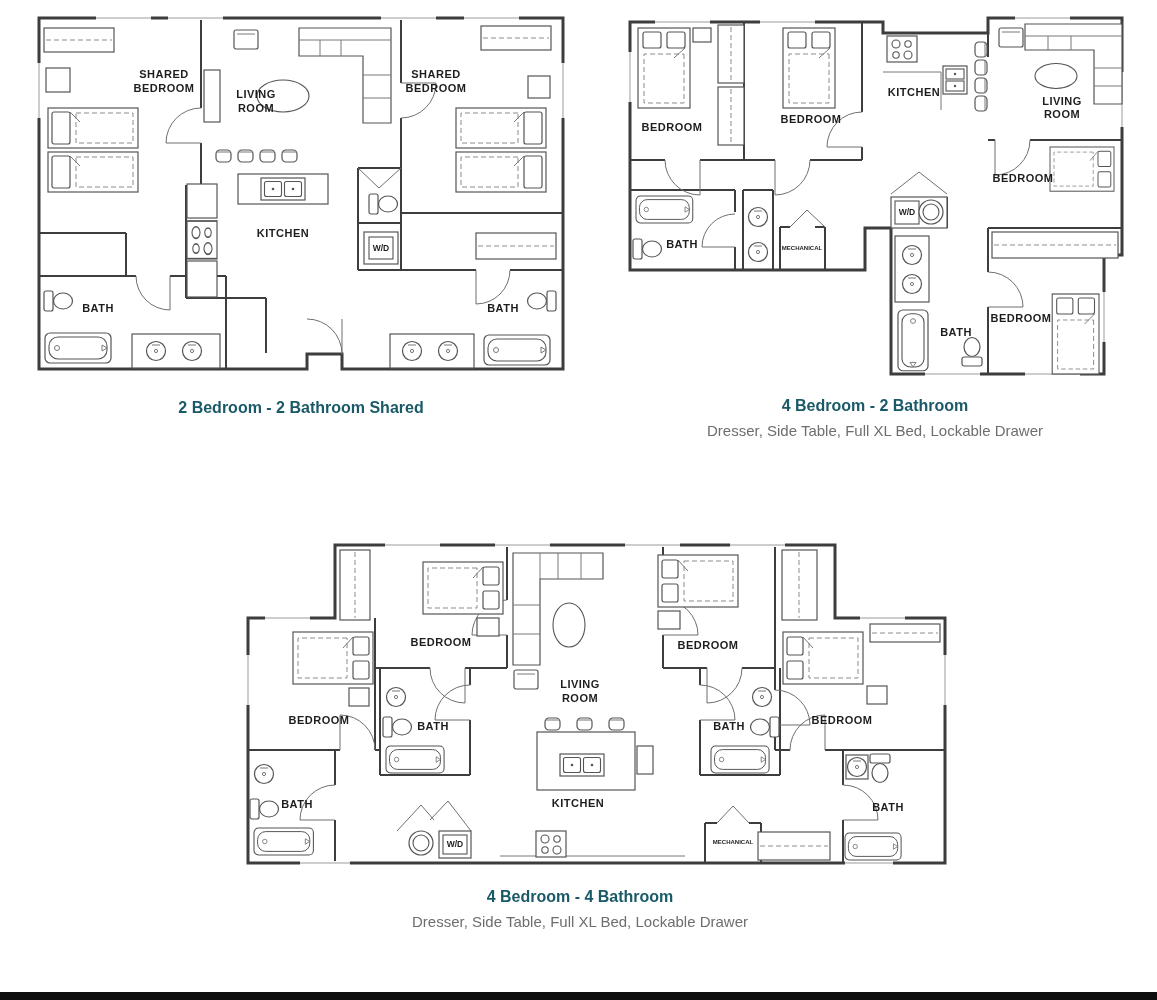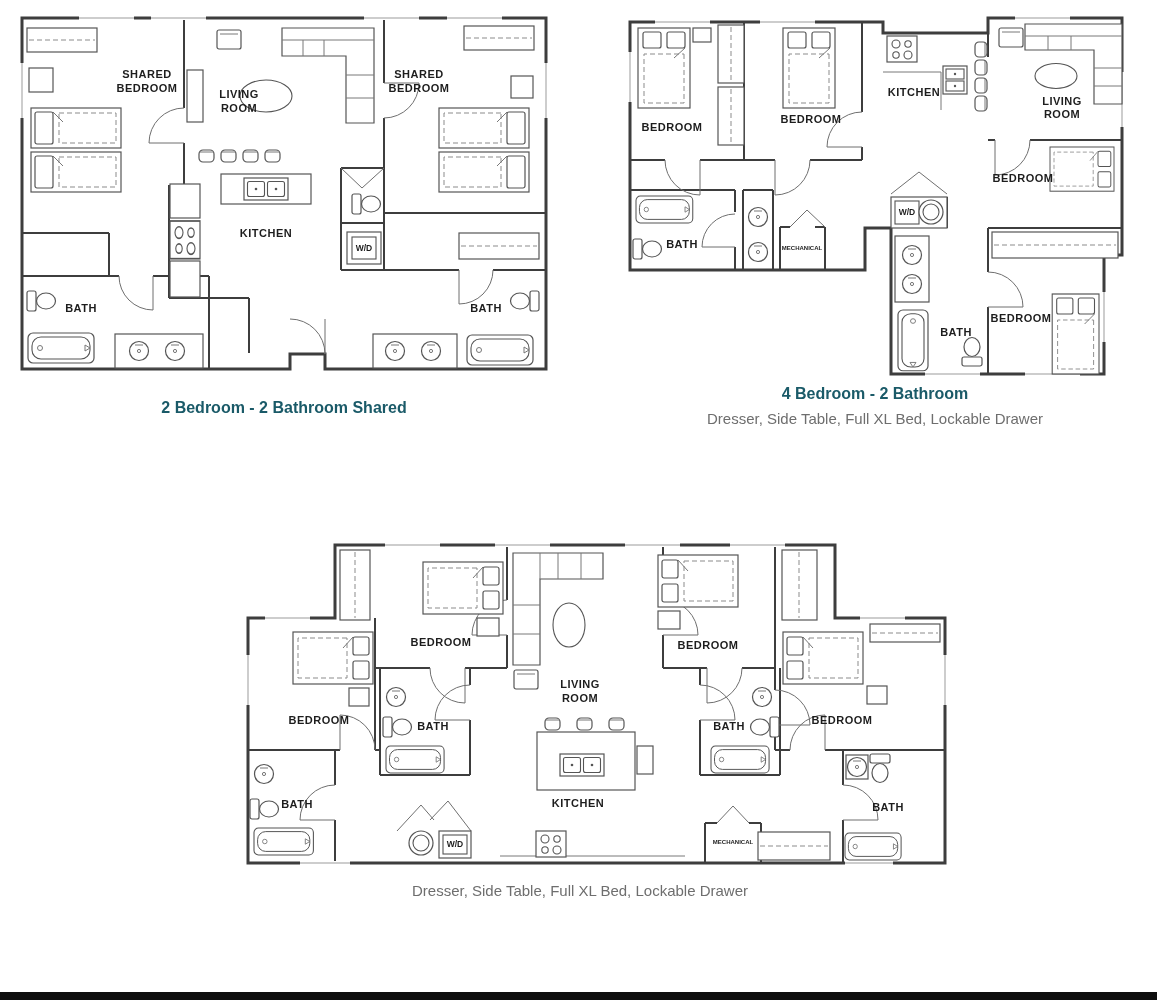--- a/index.html
+++ b/index.html
@@ -22,21 +22,21 @@
   .plan h2{
     margin:13px 0 0;text-align:center;
     font-size:16px;font-weight:700;letter-spacing:0;
     color:var(--accent-color);
   }
   .plan p{
     margin:7px 0 0;text-align:center;
     font-size:15px;font-weight:400;
     color:var(--subtitle-color);
   }
-  #plan2 h2{margin-top:8px;}
+  #plan2 h2{margin-top:20px;}
   .footer-bar{position:absolute;left:0;top:992px;width:1157px;height:8px;background:var(--footer-bar-color);}
   
   .wall{fill:none;stroke:var(--wall-color);stroke-width:3;stroke-linejoin:miter;}
   .iw{fill:none;stroke:var(--wall-color);stroke-width:2;}
   .fu{fill:#fff;stroke:var(--furniture-color);stroke-width:1.2;}
   .fu2{fill:none;stroke:var(--furniture-color);stroke-width:1.1;}
   .th{fill:none;stroke:#787878;stroke-width:1;}
   .da{fill:none;stroke:#8B8B8B;stroke-width:1;stroke-dasharray:5 3;}
   .door{fill:none;stroke:#6F6F6F;stroke-width:1;}
   .winw{stroke:#fff;stroke-width:4;}
@@ -100,21 +100,21 @@
       <circle class="fu" r="12"></circle>
       <circle class="fu2" r="8"></circle>
     </symbol>
     <symbol id="s-chair" overflow="visible">
       <rect class="fu" x="0" y="0" width="24" height="19" rx="2"></rect>
       <path class="th" d="M3 4 H21"></path>
     </symbol>
   </defs>
 </svg>
 
-<section class="plan" id="plan1" style="left:19px;top:8px;width:530px;">
+<section class="plan" id="plan1" style="left:36px;top:8px;width:530px;">
   <svg width="530" height="378" viewBox="0 0 530 378">
     <g>
       <path class="wall" d="M3 10 H527 V361 H306 V346 H271 V361 H3 Z"></path>
       <path class="iw" d="M165 10 V100 M165 135 V178 H150 V290"></path>
       <path class="iw" d="M3 225 H90 M90 225 V268"></path>
       <path class="iw" d="M3 268 H100 M134 268 H190 M190 268 V361"></path>
       <path class="iw" d="M365 10 V75 M365 110 V262"></path>
       <path class="iw" d="M365 205 H527"></path>
       <path class="iw" d="M322 160 H365 M322 160 V262 M322 215 H365 M322 262 H365"></path>
       <path class="iw" d="M365 262 H440 M474 262 H527"></path>
@@ -391,16 +391,17 @@
     <text class="rl" x="335" y="148">LIVING</text>
     <text class="rl" x="335" y="162">ROOM</text>
     <text class="rl" x="333" y="267">KITCHEN</text>
     <text class="rl" x="188" y="190">BATH</text>
     <text class="rl" x="52" y="268">BATH</text>
     <text class="rl" x="484" y="190">BATH</text>
     <text class="rl" x="643" y="271">BATH</text>
     <text class="rl wd" x="210" y="307">W/D</text>
     <text class="rl sm" x="488" y="304">MECHANICAL</text>
   </svg>
+  <h2>4 Bedroom - 4 Bathroom</h2>
   <p>Dresser, Side Table, Full XL Bed, Lockable Drawer</p>
 </section>
 
 <div class="footer-bar"></div>
 
 </body></html>

